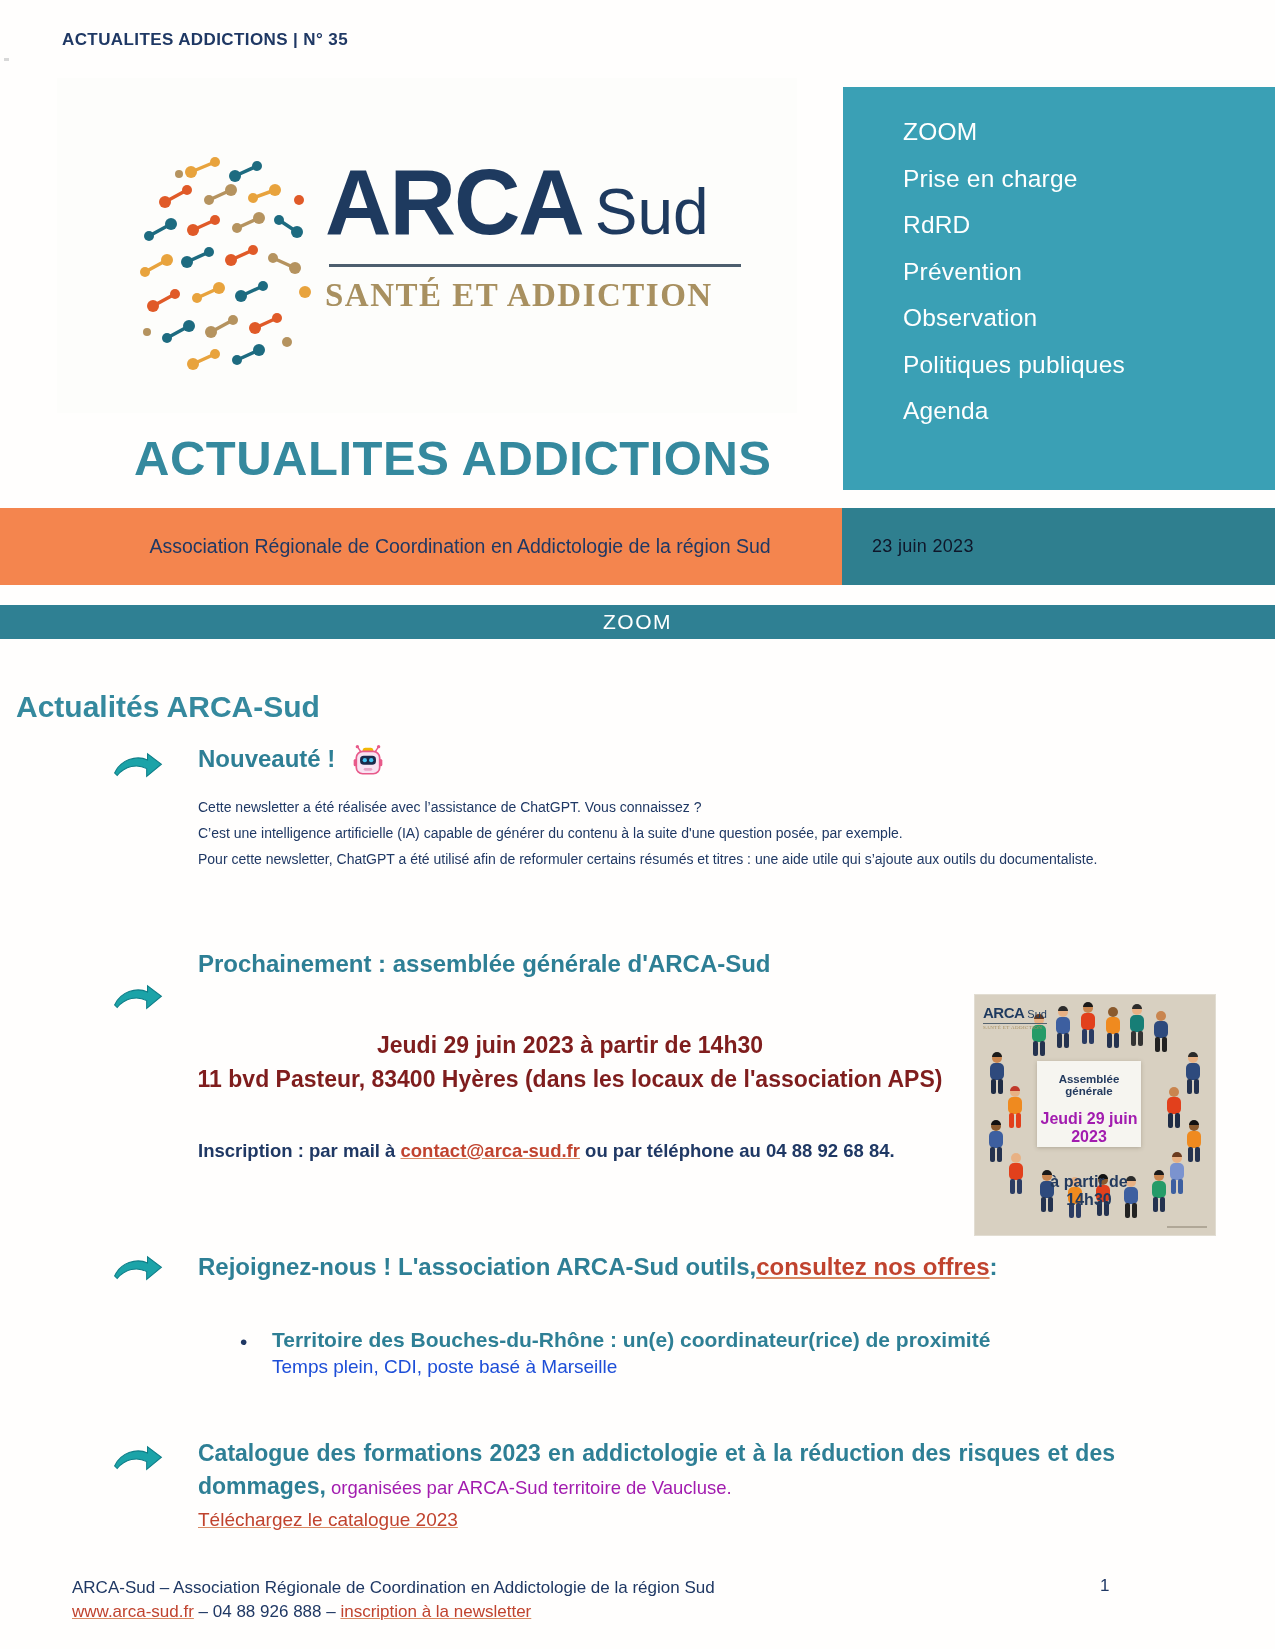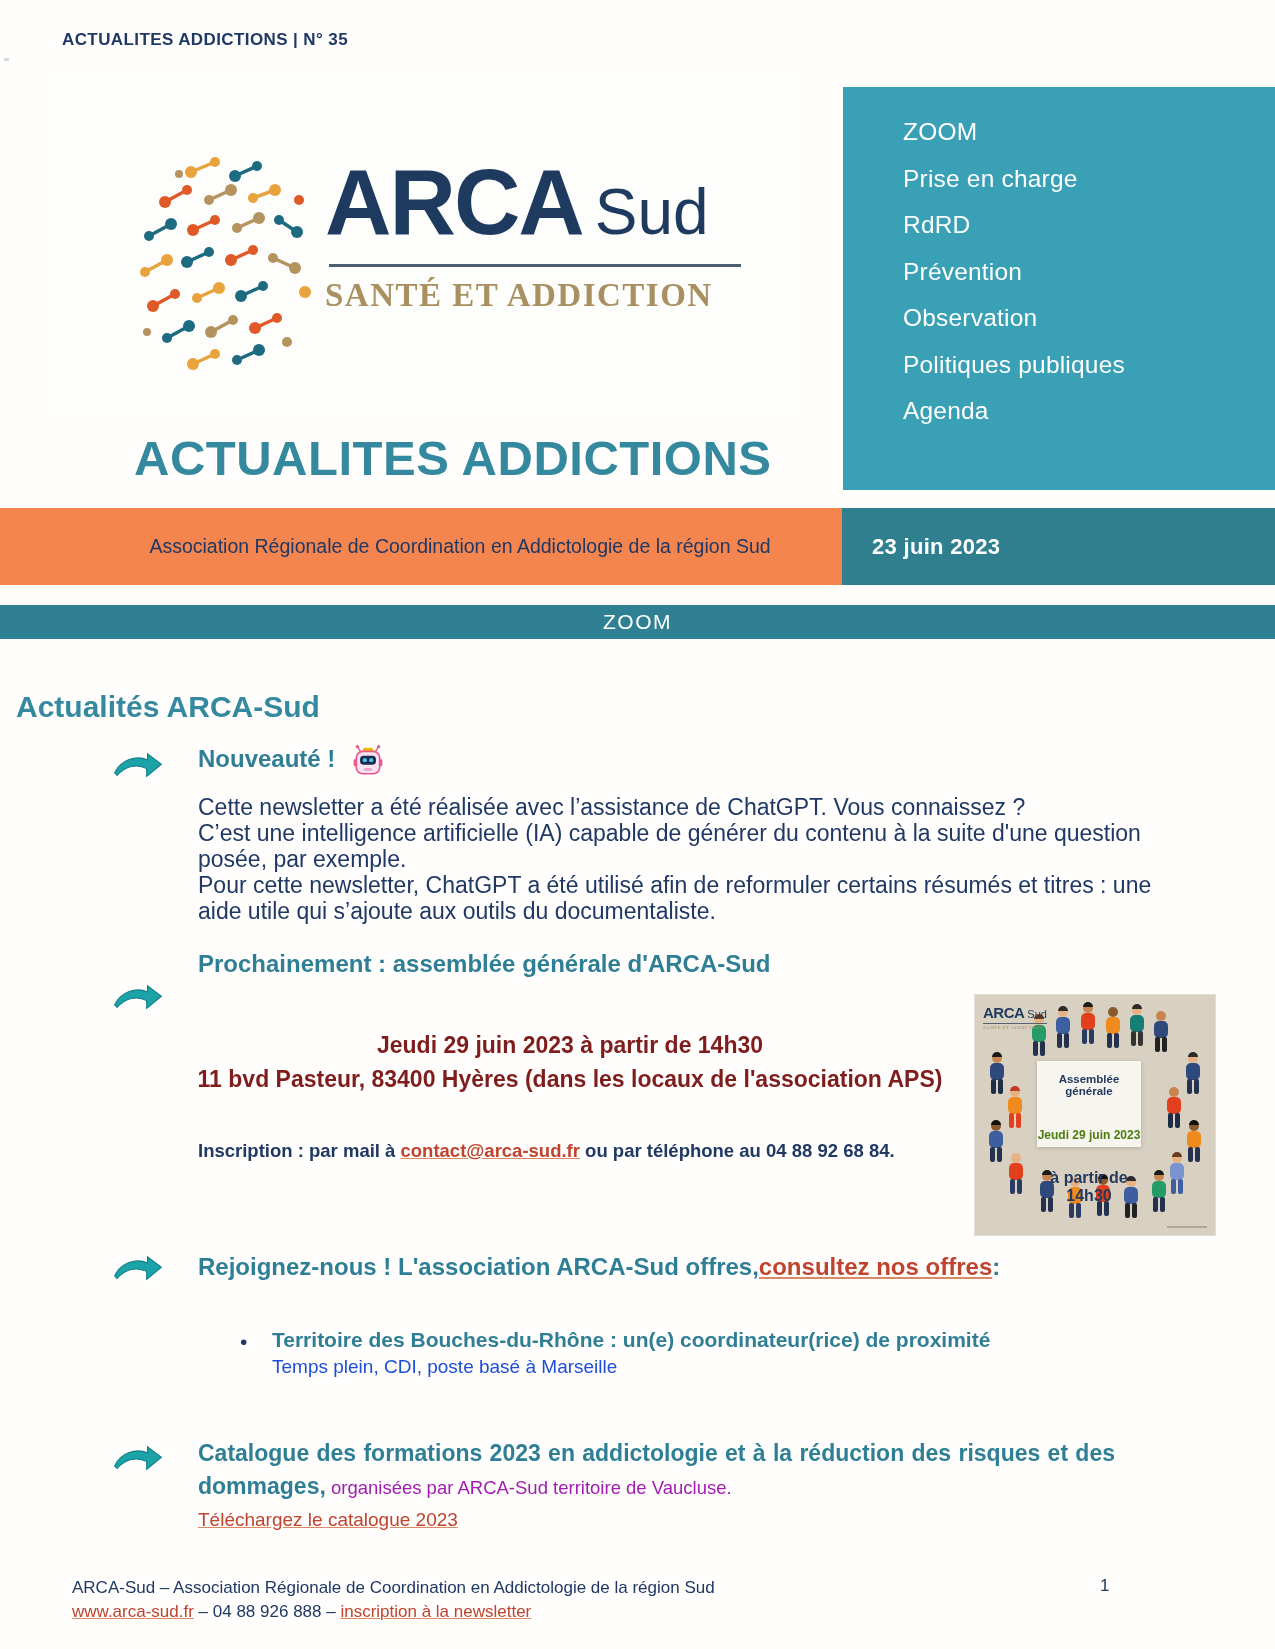--- a/index.html
+++ b/index.html
@@ -22,21 +22,21 @@
              letter-spacing:1.5px;font-weight:700;white-space:nowrap;}
 
   
   .mast-title{position:absolute;left:134px;top:430px;font-size:49px;font-weight:800;
               color:#35899e;letter-spacing:.5px;white-space:nowrap;}
   .orange-band{position:absolute;left:0;top:508px;width:920px;height:77px;background:#f4854e;
                display:flex;align-items:center;justify-content:center;}
   .orange-band span{font-size:19.5px;color:#1f3864;}
   .date-box{position:absolute;left:842px;top:508px;width:433px;height:77px;background:#2f7f8f;
             display:flex;align-items:center;padding-left:30px;box-sizing:border-box;}
-  .date-box span{color:#ffffff;font-size:22px;letter-spacing:.3px;font-weight:bold;}
+  .date-box span{color:#0f172a;font-size:18px;letter-spacing:.3px;}
 
   
   .side-menu{position:absolute;left:843px;top:87px;width:432px;height:403px;background:#3aa0b5;
              padding:30px 0 0 60px;box-sizing:border-box;}
   .side-item{color:#ffffff;font-size:24.5px;font-weight:500;line-height:29px;margin-bottom:17.5px;
              letter-spacing:.2px;cursor:pointer;}
 
   
   .zoom-banner{position:absolute;left:0;top:605px;width:1275px;height:34px;background:#2f8093;
                display:flex;align-items:center;justify-content:center;}
@@ -46,42 +46,42 @@
   .main-heading{position:absolute;left:16px;top:690px;width:1275px;text-align:left;
                 font-size:30px;font-weight:600;color:#35899e;}
 
   
   .marker{position:absolute;left:112px;}
 
   .sec-title{position:absolute;left:198px;font-size:24px;font-weight:600;color:#2e7f95;
              white-space:nowrap;display:flex;align-items:center;}
   .robot{margin-left:16px;transform:translateY(2px);}
 
-  .news-par{position:absolute;left:198px;top:794px;width:968px;font-size:23px;
+  .news-par{position:absolute;left:198px;top:794px;width:968px;font-size:14px;
             color:#1f3864;line-height:26px;}
 
   .event-when{position:absolute;left:150px;top:1028px;width:840px;text-align:center;
               color:#7f1d1d;font-size:23px;font-weight:700;line-height:34px;}
   .inscription{position:absolute;left:198px;top:1140px;font-size:18.5px;color:#1f3864;font-weight:bold;}
 
   a.red-link, .red-link{color:#c0432e;text-decoration:underline;text-decoration-color:#d98a63;
             cursor:pointer;}
 
   
   .flyer{position:absolute;left:975px;top:995px;width:240px;height:240px;box-shadow:0 0 0 1px #e2ddd2;}
   .flyer svg{position:absolute;left:0;top:0;}
   .flyer-logo{position:absolute;left:8px;top:10px;line-height:1;color:#1e3a5f;}
   .flyer-logo .fa{font-size:15px;font-weight:800;letter-spacing:-.5px;}
   .flyer-logo .fs{font-size:11px;margin-left:3px;}
   .flyer-logo-tag{font-family:"Liberation Serif", serif;font-size:5px;color:#a89060;
                   border-top:1px solid #55636f;margin-top:2px;padding-top:1px;letter-spacing:.4px;}
   .flyer-card{position:absolute;left:62px;top:66px;width:104px;height:86px;background:#f6f5f0;
               box-shadow:0 1px 4px rgba(60,50,30,.25);text-align:center;}
   .flyer-card .l1{margin-top:12px;font-size:11.5px;font-weight:700;color:#233a5e;}
-  .flyer-card .l2{margin-top:31px;font-size:12px;font-weight:700;color:#4d7c0f;}
+  .flyer-card .l2{margin-top:13px;font-size:16px;font-weight:700;color:#a21caf;}
   .flyer-card .l3{margin-top:27px;font-size:16px;font-weight:700;color:#233a5e;}
 
   
   .jobs-title{top:1253px;}
   .bullet-dot{position:absolute;left:240px;top:1330px;color:#1f3864;font-size:21px;}
   .bullet-title{position:absolute;left:272px;top:1328px;font-size:21px;font-weight:600;color:#2e7f95;}
   .bullet-detail{position:absolute;left:272px;top:1356px;font-size:19px;color:#1d4ed8;}
 
   
   .catalog{position:absolute;left:198px;top:1438px;width:917px;}
@@ -438,21 +438,21 @@
       <div class="flyer-logo-tag">SANTÉ ET ADDICTION</div>
     </div>
     <div class="flyer-card">
       <div class="l1">Assemblée générale</div>
       <div class="l2">Jeudi 29 juin 2023</div>
       <div class="l3">à partir de 14h30</div>
     </div>
   </div>
 
   <div class="sec-title jobs-title">
-    <span>Rejoignez-nous ! L'association ARCA-Sud offres, </span>
+    <span>Rejoignez-nous ! L'association ARCA-Sud outils, </span>
       <a class="red-link">consultez nos offres</a>
       <span> :</span>
   </div>
   <div class="bullet-dot">•</div>
   <div class="bullet-title">Territoire des Bouches-du-Rhône : un(e) coordinateur(rice) de proximité</div>
   <div class="bullet-detail">Temps plein, CDI, poste basé à Marseille</div>
 
   <div class="catalog">
     <p><span class="cat-teal">Catalogue des formations 2023 en addictologie et à la réduction des risques et des dommages,</span><span class="cat-rest"> organisées par ARCA-Sud territoire de Vaucluse.</span></p>
     <a class="red-link cat-link">Téléchargez le catalogue 2023</a>

